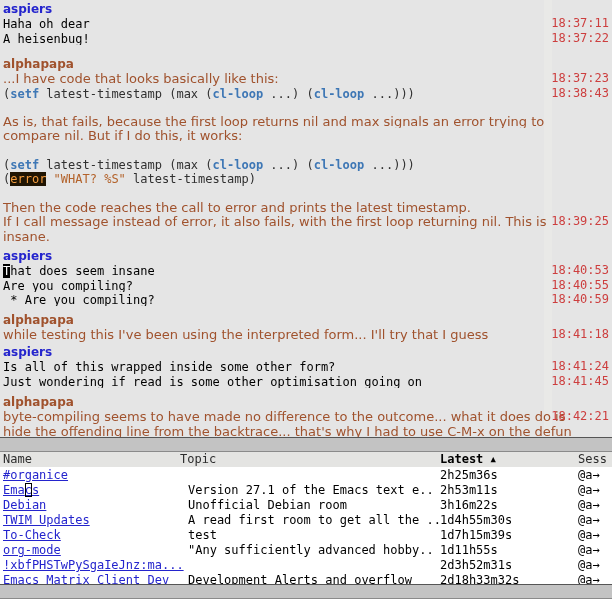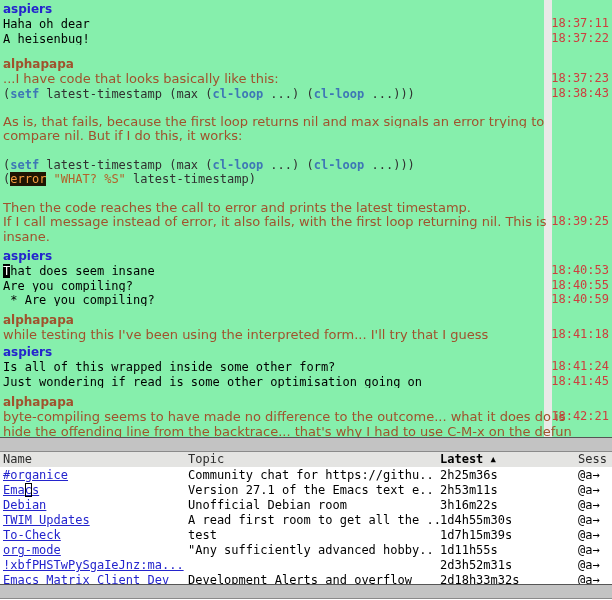--- a/index.html
+++ b/index.html
@@ -1,20 +1,20 @@
 <!DOCTYPE html>
 <html><head>
 <meta charset="utf-8">
 <style>
   html,body{margin:0;padding:0;}
   body{width:612px;height:600px;position:relative;background:#ffffff;overflow:hidden;
        font-family:"DejaVu Sans Mono",monospace;}
 
   
-  #chat-window{position:absolute;left:0;top:0;width:612px;height:567px;overflow:hidden;background:#86efac;}
+  #chat-window{position:absolute;left:0;top:0;width:612px;height:567px;overflow:hidden;background:#e5e5e5;}
   #chat-scrollbar{position:absolute;left:544px;top:0;width:8px;height:437px;background:#e9e9e7;}
   .group{position:absolute;left:0;right:0;}
   .line{position:relative;height:14.3px;line-height:14.3px;padding-left:3px;white-space:pre;overflow:hidden;}
   .mono{font:12px "DejaVu Sans Mono",monospace;color:#000;margin-top:25px;}
   .prose{font:13px "DejaVu Sans",sans-serif;color:#a0522d;}
   .code{font:12px "DejaVu Sans Mono",monospace;color:#303030;}
   .code .k{color:#3e77b5;font-weight:bold;}
   .code .s{color:#b3622a;}
   .code .e{background:#201503;color:#f49d3f;}
   .hdrline{font:bold 12px "DejaVu Sans",sans-serif;}
@@ -29,21 +29,21 @@
             font:12px "DejaVu Sans Mono",monospace;color:#000;line-height:14px;white-space:pre;overflow:hidden;}
   #modeline-room{top:437px;}
   #modeline-roomlist{top:584px;}
 
   
   #roomlist-window{position:absolute;left:0;top:452px;width:612px;height:132px;overflow:hidden;background:#fff;}
   #header-line{position:absolute;left:0;top:0;width:612px;height:15px;background:#e4e4e2;
                font:12px "DejaVu Sans Mono",monospace;color:#2c2c2c;line-height:15px;padding-left:35px;}
   .hcell{position:absolute;top:0;white-space:pre;}
   .hc-name{left:3px;}
-  .hc-topic{left:188px;}
+  .hc-topic{left:180px;}
   .hc-latest{left:440px;font-weight:bold;color:#000;}
   .hc-sess{left:578px;}
   .sort-arrow{font-size:9px;vertical-align:1px;}
   .room-row{position:absolute;left:0;width:612px;height:15px;line-height:15px;
             font:12px "DejaVu Sans Mono",monospace;white-space:pre;overflow:hidden;}
   .cell{position:absolute;top:0;white-space:pre;}
   .c-name{left:3px;color:#2424cd;text-decoration:underline;}
   .c-topic{left:188px;color:#000;}
   .c-latest{left:440px;color:#000;}
   .c-sess{left:578px;color:#000;}
@@ -103,21 +103,21 @@
 </div>
 
 <div id="roomlist-window">
   <div id="header-line">
     <span class="hcell hc-name">Name</span>
     <span class="hcell hc-topic">Topic</span>
     <span class="hcell hc-latest"><span>Latest</span> <span class="sort-arrow">▲</span></span>
     <span class="hcell hc-sess">Sess</span>
   </div>
   <div id="roomlist-rows">
-      <div class="room-row" style="top: 16px;"><span class="cell c-name">#organice</span><span class="cell c-topic">Community chat for https://githu..</span><span class="cell c-latest">2h25m36s</span><span class="cell c-sess">@a→</span></div>
+      <div class="room-row" style="top: 16px;"><span class="cell c-name">#organice</span><span class="cell c-latest">2h25m36s</span><span class="cell c-sess">@a→</span></div>
       <div class="room-row" style="top: 31px; text-decoration: underline;"><span class="cell c-name">Ema<span class="cursor-hollow">c</span>s</span><span class="cell c-topic">Version 27.1 of the Emacs text e..</span><span class="cell c-latest">2h53m11s</span><span class="cell c-sess">@a→</span></div>
       <div class="room-row" style="top: 46px;"><span class="cell c-name">Debian</span><span class="cell c-topic">Unofficial Debian room</span><span class="cell c-latest">3h16m22s</span><span class="cell c-sess">@a→</span></div>
       <div class="room-row" style="top: 61px;"><span class="cell c-name">TWIM Updates</span><span class="cell c-topic">A read first room to get all the ..</span><span class="cell c-latest">1d4h55m30s</span><span class="cell c-sess">@a→</span></div>
       <div class="room-row" style="top: 76px;"><span class="cell c-name">To-Check</span><span class="cell c-topic">test</span><span class="cell c-latest">1d7h15m39s</span><span class="cell c-sess">@a→</span></div>
       <div class="room-row" style="top: 91px;"><span class="cell c-name">org-mode</span><span class="cell c-topic">"Any sufficiently advanced hobby..</span><span class="cell c-latest">1d11h55s</span><span class="cell c-sess">@a→</span></div>
       <div class="room-row" style="top: 106px;"><span class="cell c-name">!xbfPHSTwPySgaIeJnz:ma...</span><span class="cell c-topic"></span><span class="cell c-latest">2d3h52m31s</span><span class="cell c-sess">@a→</span></div>
       <div class="room-row" style="top: 121px;"><span class="cell c-name">Emacs Matrix Client Dev</span><span class="cell c-topic">Development Alerts and overflow</span><span class="cell c-latest">2d18h33m32s</span><span class="cell c-sess">@a→</span></div>
     </div>
 </div>
 

